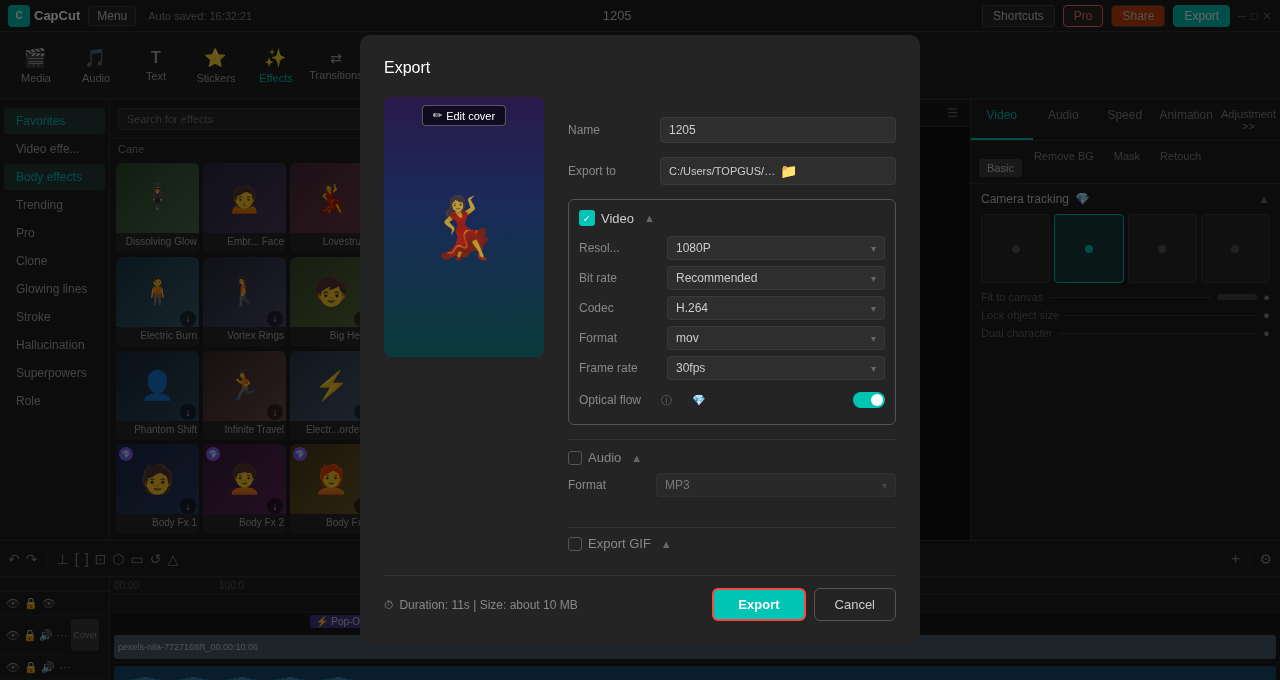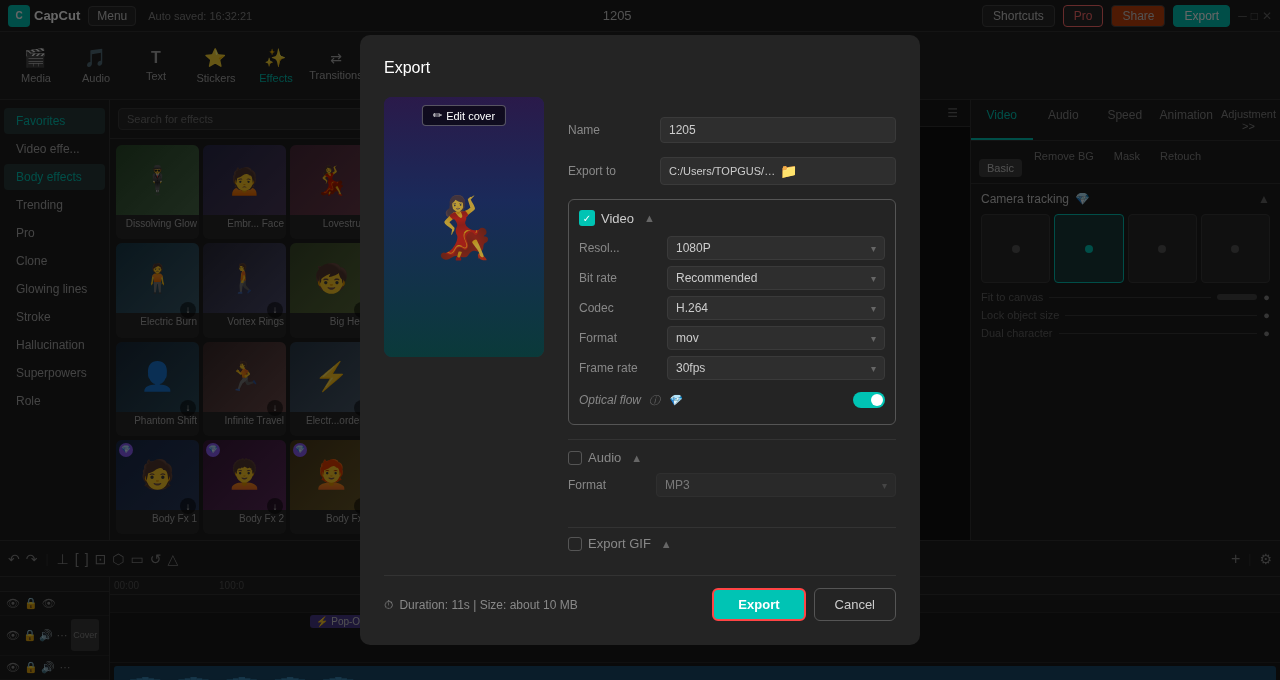--- a/index.html
+++ b/index.html
@@ -90,21 +90,21 @@
     .form-input-with-icon { display: flex; align-items: center; flex: 1; background: #2e2e2e; border: 1px solid #3a3a3a; border-radius: 4px; padding: 5px 8px; color: #ccc; font-size: 11px; gap: 4px; overflow: hidden; }
     .form-input-with-icon span { flex: 1; overflow: hidden; text-overflow: ellipsis; white-space: nowrap; }
     .folder-icon { font-size: 14px; cursor: pointer; }
     .video-section { border: 1px solid #555; border-radius: 6px; padding: 10px; }
     .video-section-header { display: flex; align-items: center; gap: 6px; font-size: 13px; color: #ccc; margin-bottom: 10px; }
     .video-toggle { width: 16px; height: 16px; background: #00c4b4; border-radius: 3px; display: flex; align-items: center; justify-content: center; font-size: 10px; color: #fff; cursor: pointer; }
     .select-row { display: flex; align-items: center; gap: 8px; margin-bottom: 6px; }
     .select-label { width: 80px; font-size: 12px; color: #888; }
     .select-input { flex: 1; background: #2e2e2e; border: 1px solid #3a3a3a; border-radius: 4px; padding: 4px 8px; color: #ccc; font-size: 12px; display: flex; align-items: center; justify-content: space-between; cursor: pointer; }
     .select-arrow { font-size: 10px; color: #666; }
-    .optical-row { display: flex; align-items: center; gap: 8px; padding: 6px 0; font-style: italic; }
+    .optical-row { display: flex; align-items: center; gap: 20px; padding: 6px 0; }
     .optical-label { font-size: 12px; color: #888; }
     .toggle-switch { width: 32px; height: 16px; background: #555; border-radius: 8px; cursor: pointer; position: relative; margin-left: auto; }
     .toggle-switch.on { background: #00c4b4; }
     .toggle-knob { width: 12px; height: 12px; background: #fff; border-radius: 50%; position: absolute; top: 2px; right: 2px; }
     .color-space { font-size: 11px; color: #666; padding: 2px 0 6px 0; }
     .audio-section { padding: 10px 0; border-top: 1px solid #333; }
     .audio-header { display: flex; align-items: center; gap: 6px; font-size: 13px; color: #888; margin-bottom: 8px; }
     .gif-section { padding: 8px 0; border-top: 1px solid #333; }
     .gif-header { display: flex; align-items: center; gap: 6px; font-size: 13px; color: #888; }
     .modal-footer { display: flex; align-items: center; justify-content: space-between; margin-top: 16px; padding-top: 12px; border-top: 1px solid #333; }
@@ -216,20 +216,21 @@
       <div class="left-panel-item">Stroke</div>
       <div class="left-panel-item">Hallucination</div>
       <div class="left-panel-item">Superpowers</div>
       <div class="left-panel-item">Role</div>
     </div>
 
     <div class="effects-panel">
       <div class="effects-search">
         <input type="text" placeholder="Search for effects" style="">
       </div>
+      <div style="padding:4px 8px 2px; font-size:11px; color:#888;">Cane</div>
       <div class="effects-grid">
 
         <div class="effect-card">
           <div class="effect-card-thumb thumb-dissolving">
               <span class="mini-figure">🕴</span>
             </div>
           <div class="effect-card-label">Dissolving Glow</div>
         </div>
         <div class="effect-card">
           <div class="effect-card-thumb thumb-embr">
@@ -430,20 +431,23 @@
           <span>100:0</span>
         </div>
 
         <div class="timeline-track" style="height:18px;background:#1e1e1e;"></div>
 
         <div class="timeline-track" style="height:50px; position:relative; background:#1a1a1a; border-bottom:1px solid #2a2a2a;">
           <div class="popup-tag">
             <span>⚡ </span>
             <span>Pop-Out</span>
           </div>
+          <div class="track-clip" style="background:#4a5a6a; left:4px; right:4px; top:22px; height:24px; border-radius:3px;">
+            <span style="font-size:9px;color:#ccc;overflow:hidden;text-overflow:ellipsis;white-space:nowrap;">pexels-nila-7727168R_00:00:10:06</span>
+          </div>
         </div>
 
         <div class="timeline-track" style="height:30px; background:#1a1a1a; position:relative;">
           <div class="track-clip" style="background:#1a4a6a; left:4px; right:4px; top:3px; height:24px; border-radius:3px; display:flex;align-items:center;">
             <span style="font-size:8px;color:#3a8aba;flex:1;overflow:hidden;">▁▂▃▄▅▄▃▂▁▂▃▄▅▄▃▂▁▂▃▄▅▄▃▂▁▂▃▄▅▄▃▂▁▂▃▄▅▄▃▂</span>
           </div>
         </div>
       </div>
     </div>
   </div>

